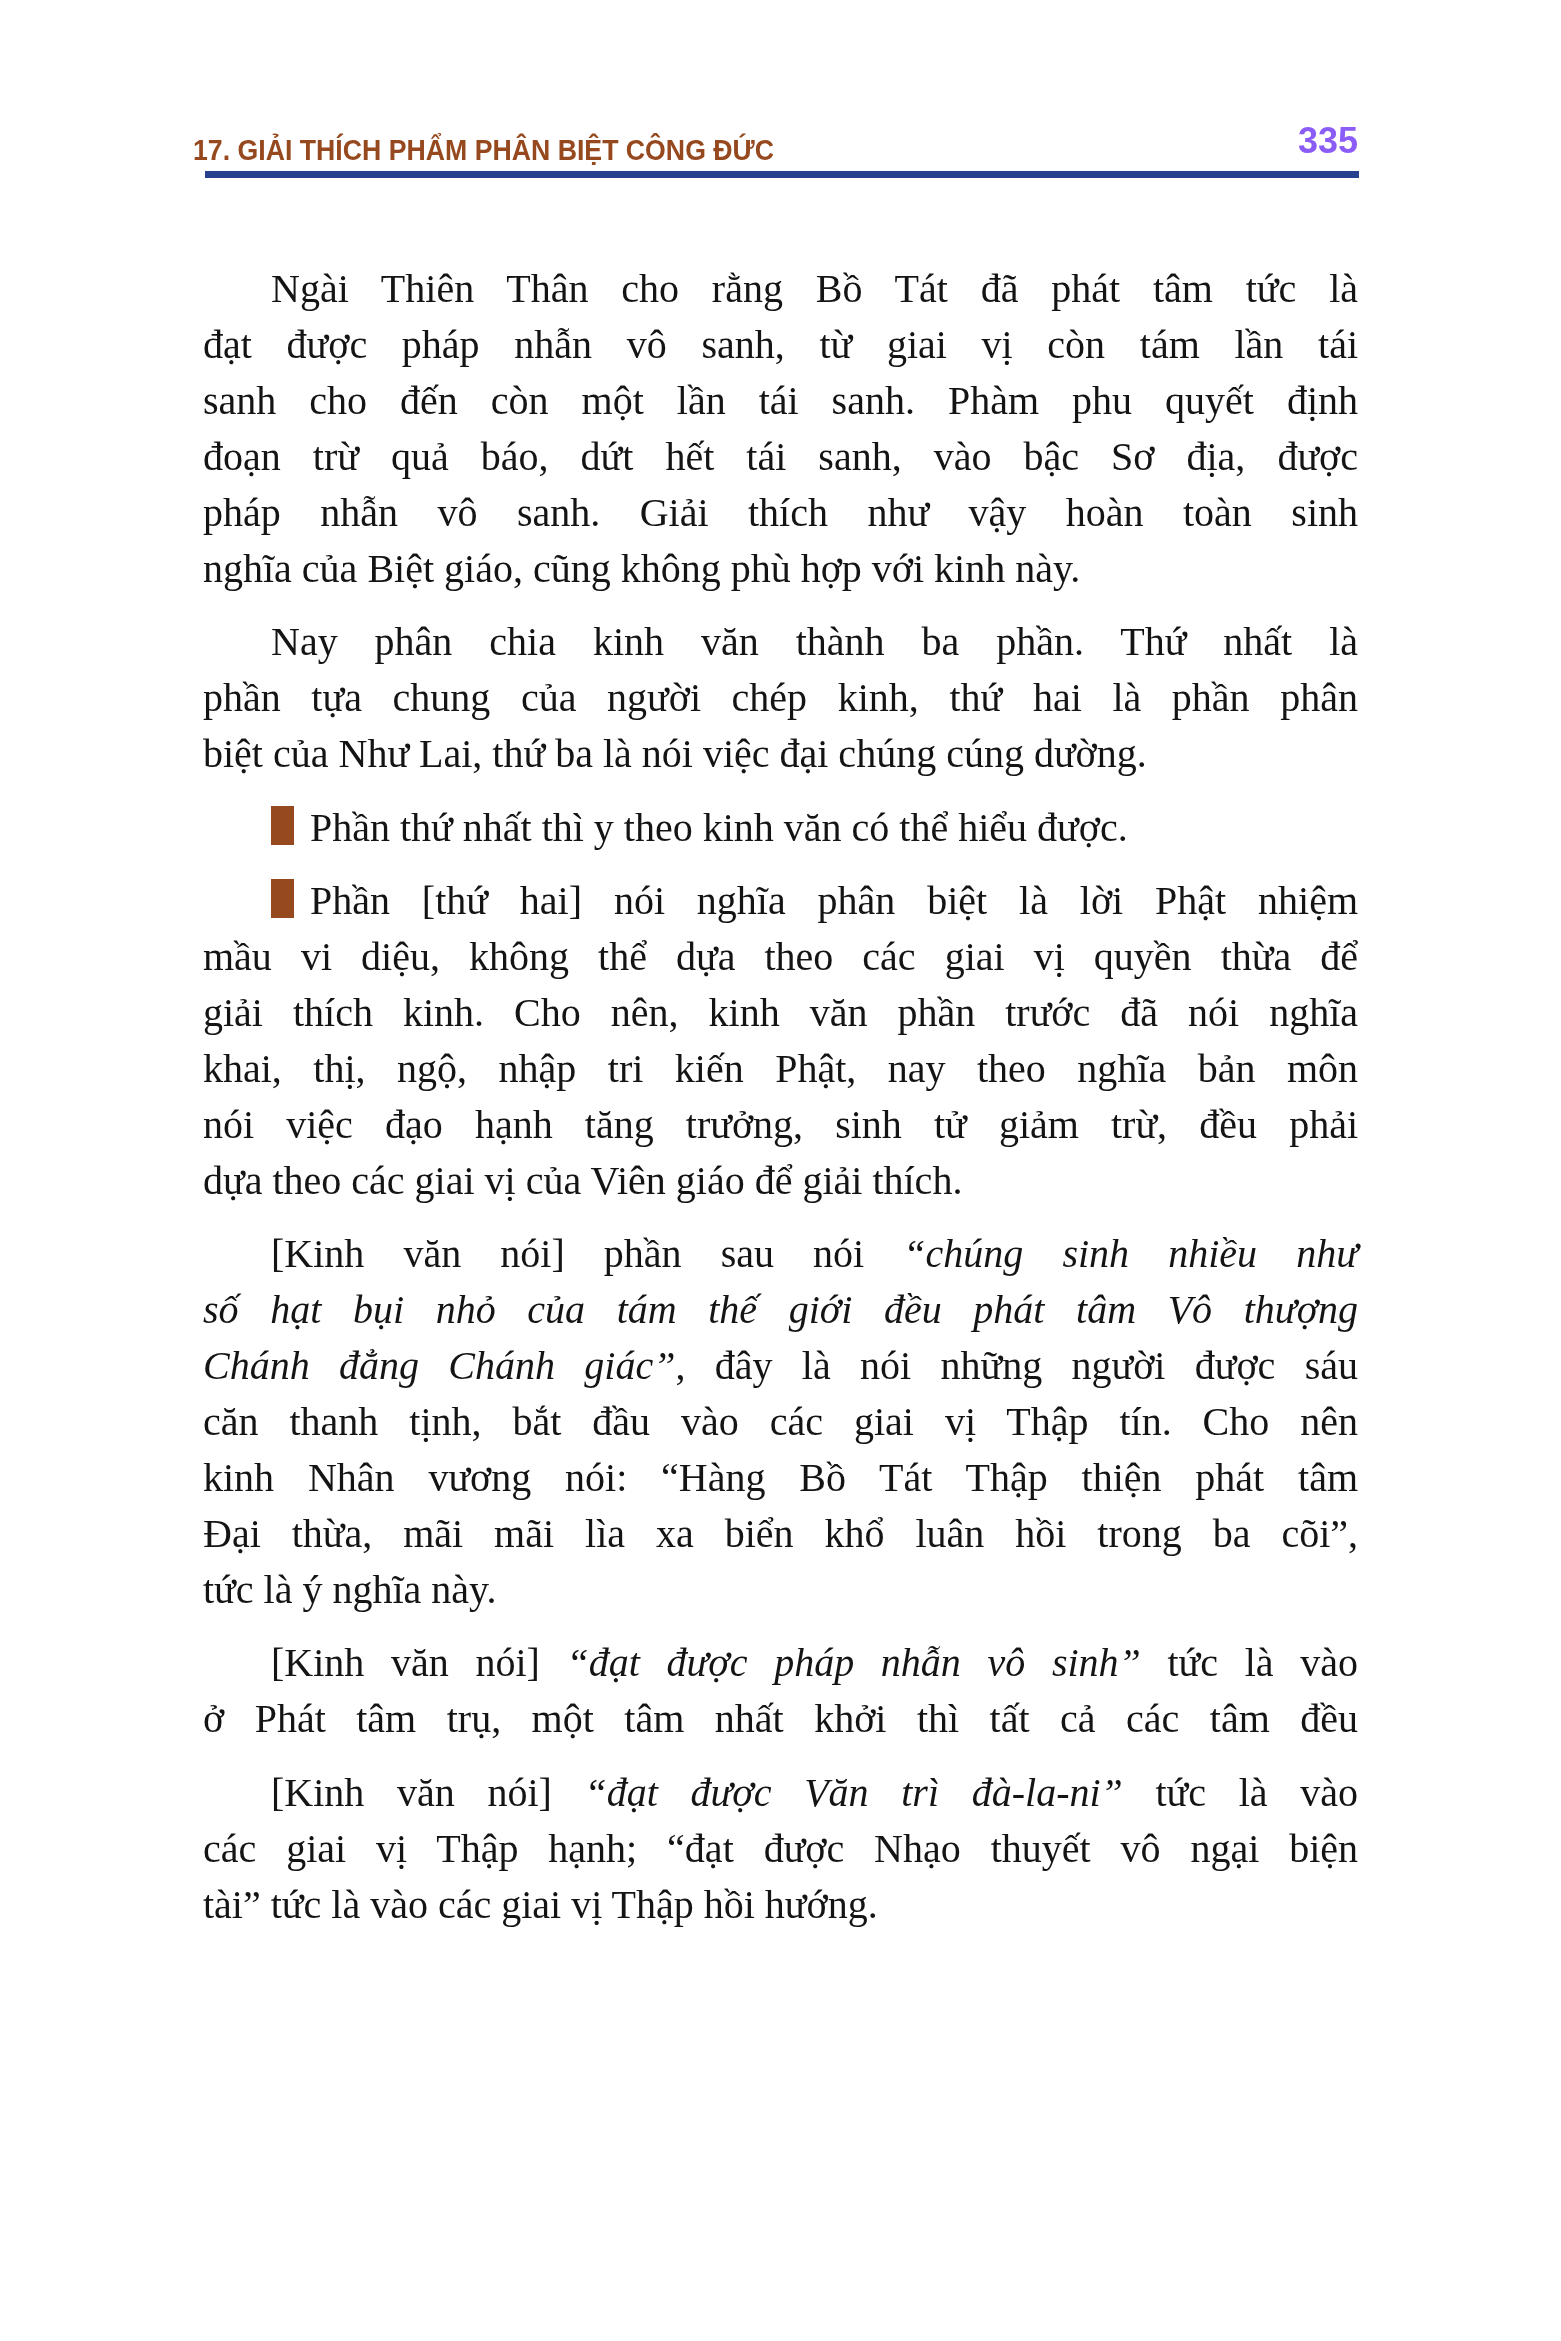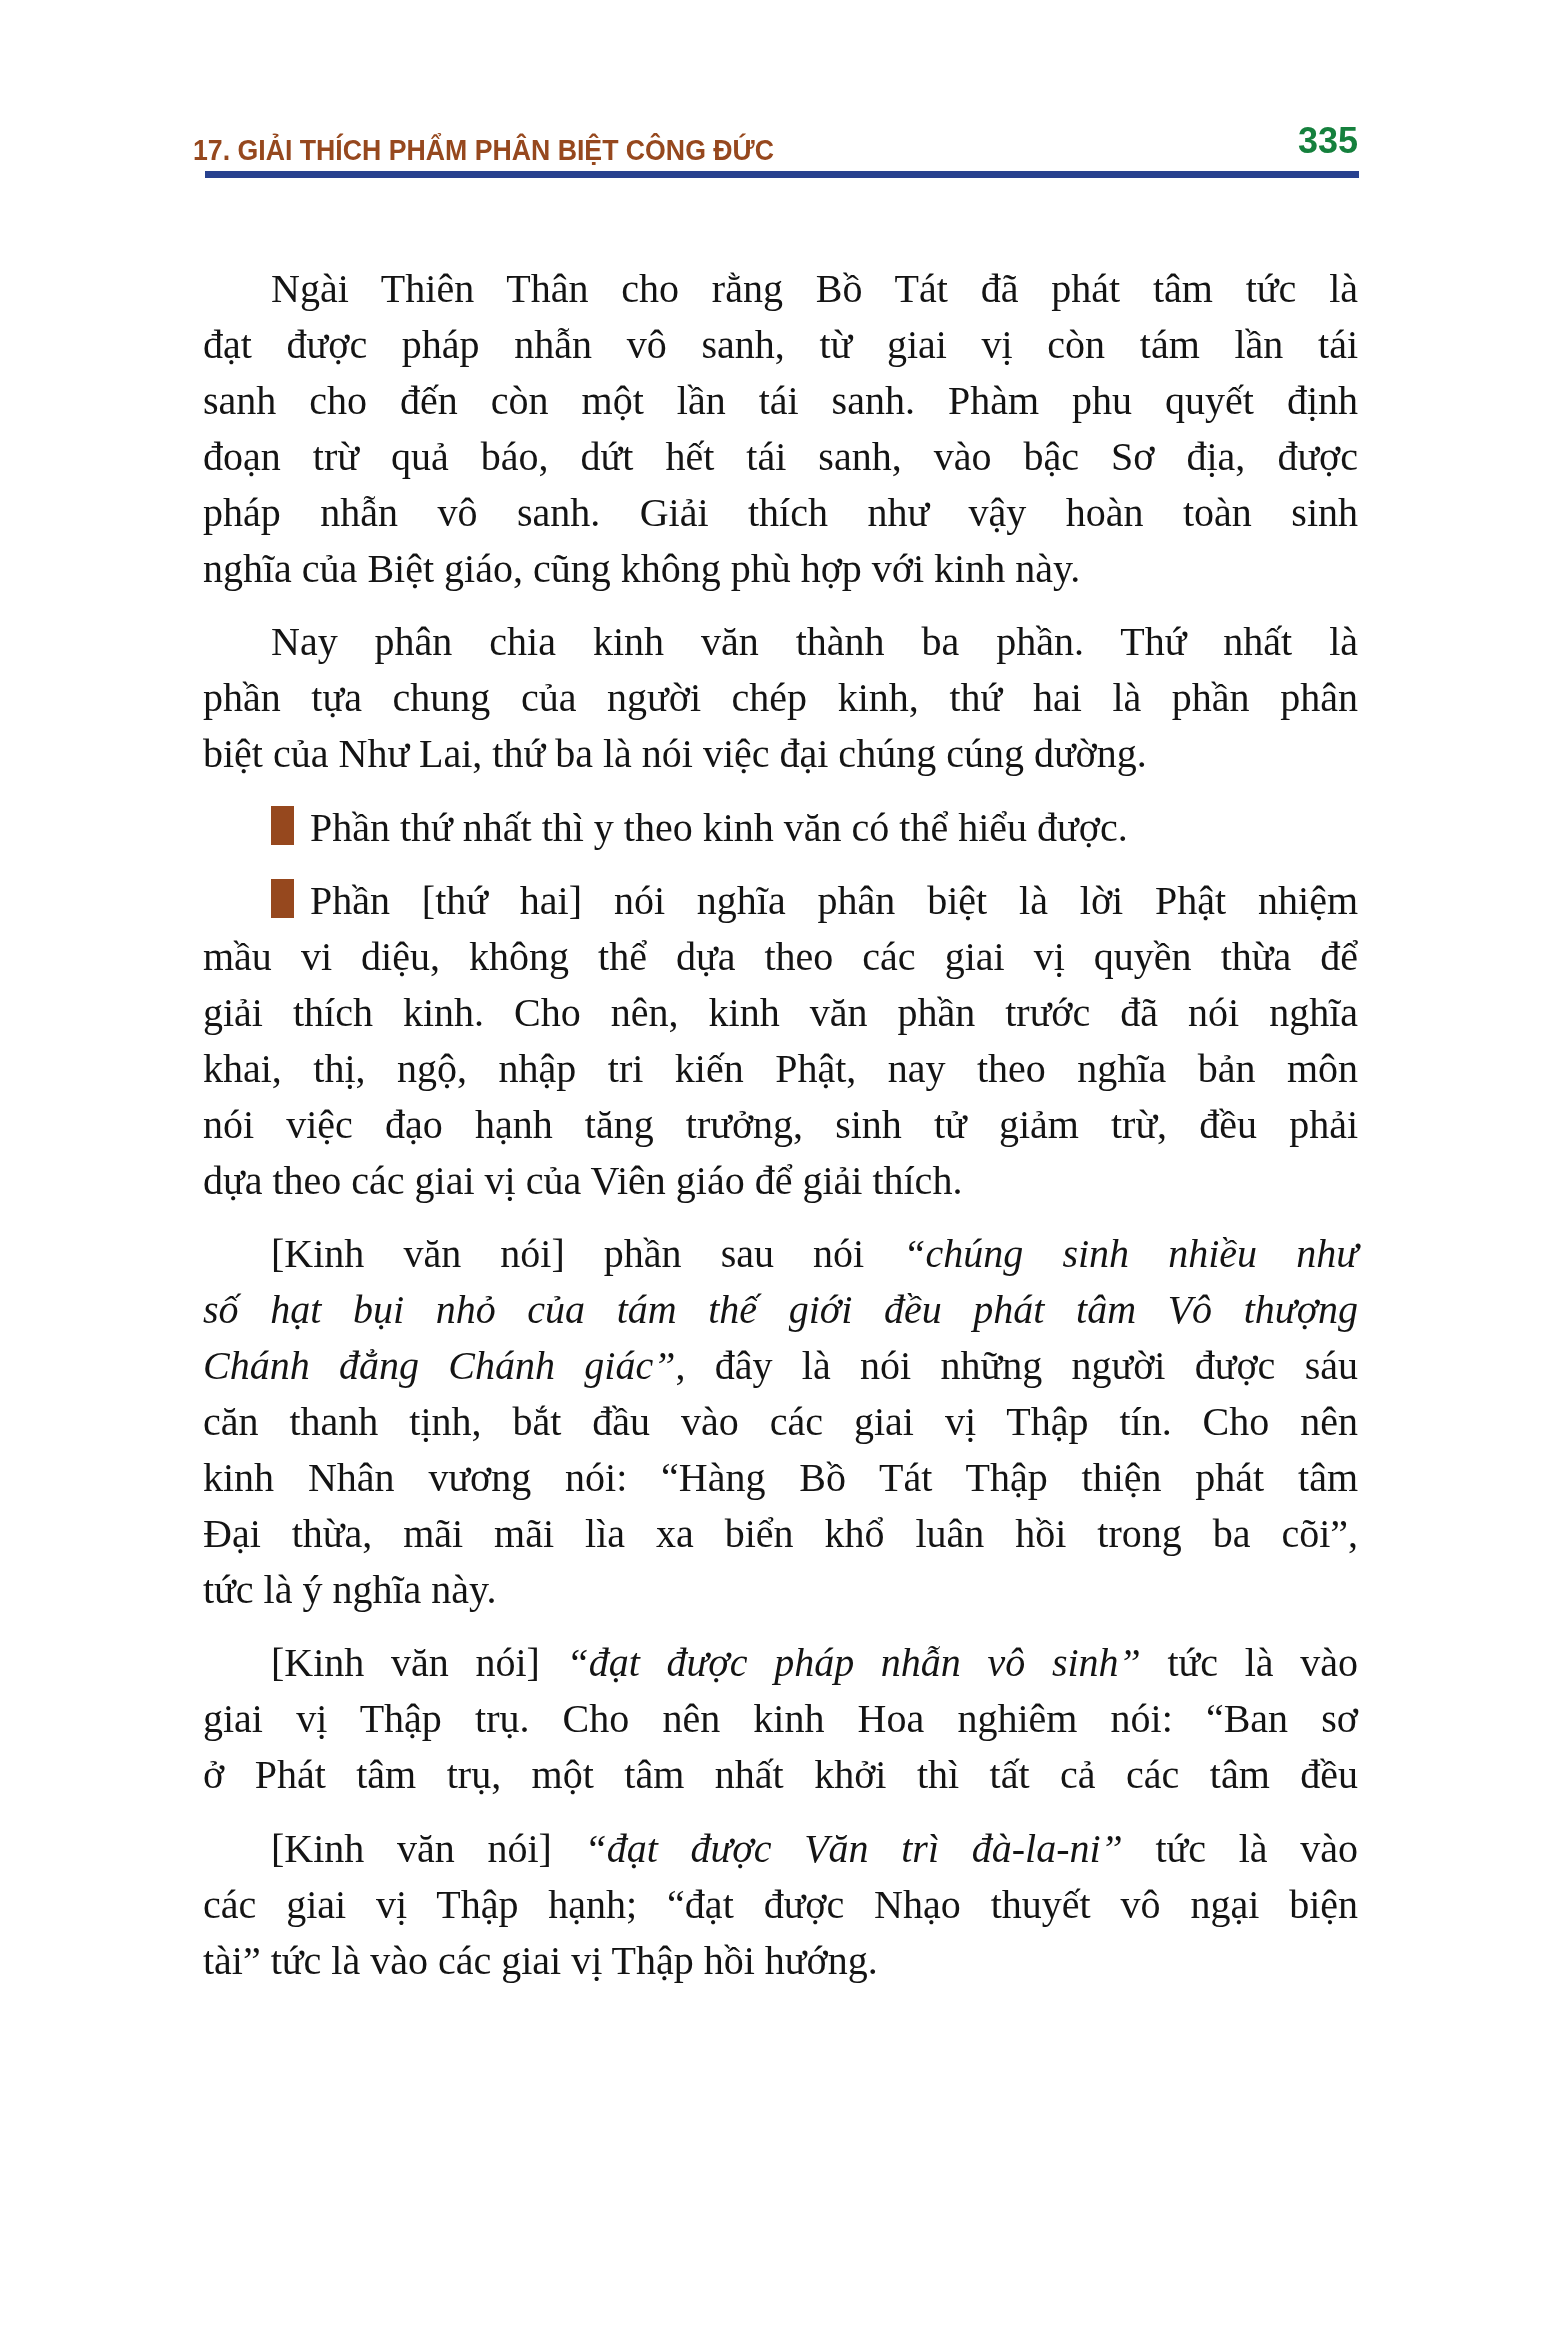--- a/index.html
+++ b/index.html
@@ -21,21 +21,21 @@
     transform:scaleX(0.92);
     transform-origin:left center;
     white-space:nowrap;
   }
   .page-number {
     position:absolute;
     right:203px; top:120px;
     font-family:"Liberation Sans", sans-serif;
     font-weight:bold;
     font-size:36px;
-    color:#15803d;
+    color:#8b5cf6;
   }
   .header-rule {
     position:absolute;
     left:205px; top:171px;
     width:1154px; height:7px;
     background:var(--rule);
   }
   .body-text {
     position:absolute;
     left:203px; top:261px;
@@ -97,21 +97,20 @@
         <div class="line first"><span class="run">[Kinh văn nói] phần sau nói </span><span class="run it">“chúng sinh nhiều như</span></div>
         <div class="line"><span class="run it">số hạt bụi nhỏ của tám thế giới đều phát tâm Vô thượng</span></div>
         <div class="line"><span class="run it">Chánh đẳng Chánh giác”</span><span class="run">, đây là nói những người được sáu</span></div>
         <div class="line"><span class="run">căn thanh tịnh, bắt đầu vào các giai vị Thập tín. Cho nên</span></div>
         <div class="line"><span class="run">kinh Nhân vương nói: “Hàng Bồ Tát Thập thiện phát tâm</span></div>
         <div class="line"><span class="run">Đại thừa, mãi mãi lìa xa biển khổ luân hồi trong ba cõi”,</span></div>
         <div class="line last"><span class="run">tức là ý nghĩa này.</span></div>
       </div>
       <div class="para">
         <div class="line first"><span class="run">[Kinh văn nói] </span><span class="run it">“đạt được pháp nhẫn vô sinh”</span><span class="run"> tức là vào</span></div>
-        <div class="line"><span class="run">giai vị Thập trụ. Cho nên kinh Hoa nghiêm nói: “Ban sơ</span></div>
         <div class="line"><span class="run">ở Phát tâm trụ, một tâm nhất khởi thì tất cả các tâm đều</span></div>
       </div>
       <div class="para">
         <div class="line first"><span class="run">[Kinh văn nói] </span><span class="run it">“đạt được Văn trì đà-la-ni”</span><span class="run"> tức là vào</span></div>
         <div class="line"><span class="run">các giai vị Thập hạnh; “đạt được Nhạo thuyết vô ngại biện</span></div>
         <div class="line last"><span class="run">tài” tức là vào các giai vị Thập hồi hướng.</span></div>
       </div>
     </div>
 </div>
 

